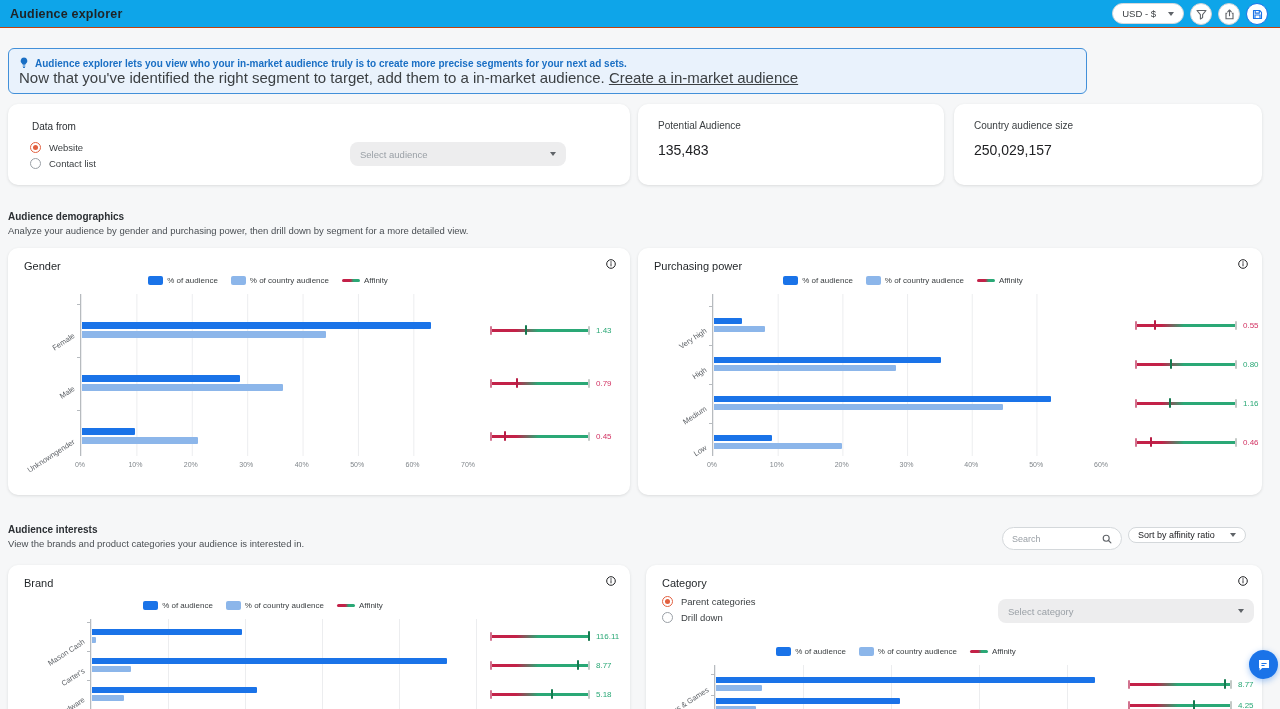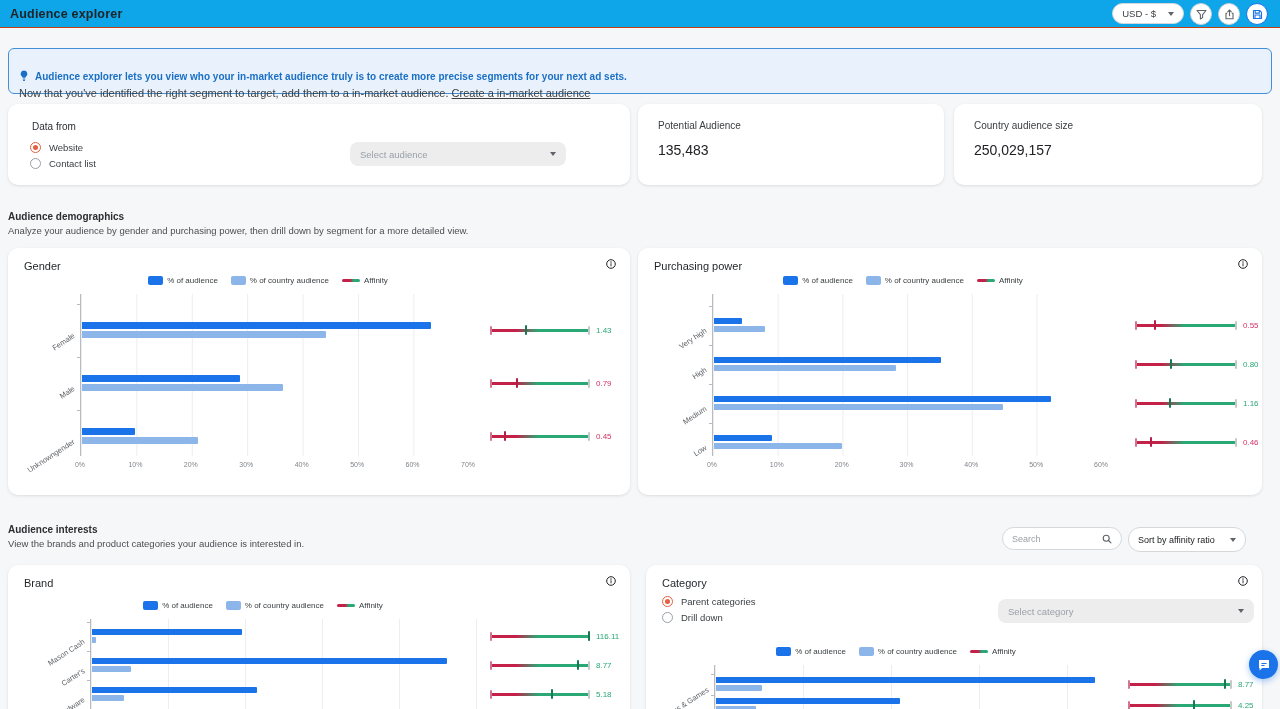--- a/index.html
+++ b/index.html
@@ -11,43 +11,43 @@
 .topbar{position:absolute;top:0;left:0;right:0;height:28px;background:#0ea5e9;border-bottom:1px solid #c2410c;z-index:5}
 .page-title{position:absolute;left:10px;top:7px;font-size:12.5px;font-weight:bold;letter-spacing:.2px;color:#1f2326}
 .top-controls{position:absolute;right:12px;top:3px;display:flex;gap:6px;align-items:flex-start}
 .pill{height:21px;border:1px solid #d4d8db;border-radius:12px;background:#fff;display:flex;align-items:center;gap:12px;padding:0 9px;font-size:9.5px;color:#3c4043;cursor:pointer}
 .chev{width:0;height:0;border-left:3.5px solid transparent;border-right:3.5px solid transparent;border-top:4px solid #5f6368}
 .iconbtn{width:22px;height:22px;border-radius:50%;border:1px solid #cdd1d5;background:#fff;display:flex;align-items:center;justify-content:center;cursor:pointer}
 .iconbtn svg{display:block}
 .iconbtn.save{border-color:#1a73e8}
 
 
-.banner{position:absolute;left:8px;top:48px;width:1264px;height:46px;background:#e9f2fc;border:1px solid #4290d9;border-radius:6px;padding:21px 10px}
+.banner{position:absolute;left:8px;top:48px;width:1079px;height:46px;background:#e9f2fc;border:1px solid #4290d9;border-radius:6px;padding:8px 10px}
 .banner-l1{display:flex;align-items:center;gap:6px;font-size:10px;font-weight:bold;color:#1a6fc4}
-.banner-l2{margin-top:5px;font-size:11px;color:#3c4043}
+.banner-l2{font-size:15px;color:#3c4043}
 .banner-l2 a{color:#3c4043;text-decoration:underline;cursor:pointer}
 
 
 .card{position:absolute;background:#fff;border-radius:10px;box-shadow:0 1px 3px rgba(60,64,67,.14);overflow:hidden}
 .card-label{font-size:10px;color:#2b2f33}
 .stat-label{position:absolute;left:20px;top:16px;font-size:10px;color:#3c4043}
 .stat-value{position:absolute;left:20px;top:38px;font-size:14px;color:#202124}
 
 
 .radio{position:absolute;display:flex;align-items:center;gap:8px;font-size:9.5px;color:#3c4043;cursor:pointer}
 .rdot{width:11px;height:11px;border-radius:50%;border:1px solid #9aa0a6;position:relative;flex:0 0 auto}
 .radio.on .rdot{border-color:var(--radio-selected)}
 .radio.on .rdot::after{content:"";position:absolute;inset:2px;border-radius:50%;background:var(--radio-selected)}
 
 
 .gselect{position:absolute;background:#ededee;border-radius:8px;display:flex;align-items:center;justify-content:space-between;padding:0 10px;font-size:9.5px;color:#9aa0a6;height:24px;cursor:pointer}
 .search{position:absolute;height:23px;border:1px solid #d4d8db;border-radius:12px;background:#fff;display:flex;align-items:center;padding:0 9px;gap:4px}
 .search input{border:none;outline:none;flex:1;font-size:9px;color:#3c4043;min-width:0;font-family:inherit;background:transparent}
 .search input::placeholder{color:#9aa0a6}
-.sortpill{position:absolute;height:25px;border:1px solid #d4d8db;border-radius:12px;background:#fff;display:flex;align-items:center;justify-content:space-between;padding:0 9px;font-size:9px;color:#202124;cursor:pointer}
+.sortpill{position:absolute;height:16px;border:1px solid #d4d8db;border-radius:12px;background:#fff;display:flex;align-items:center;justify-content:space-between;padding:0 9px;font-size:9px;color:#202124;cursor:pointer}
 
 
 .sec-title{position:absolute;font-size:10px;font-weight:bold;color:#2b2f33}
 .sec-sub{position:absolute;font-size:9.5px;color:#4a4f54}
 
 
 .chart-title{position:absolute;left:16px;top:12px;font-size:11px;color:#1f2326}
 .info-icon{position:absolute;right:14px;top:11px;width:10px;height:10px;cursor:pointer}
 .chart{position:absolute;inset:0;overflow:hidden}
 .legend{position:absolute;display:flex;justify-content:center;gap:13px;font-size:8px;color:#3c4043;align-items:center}

